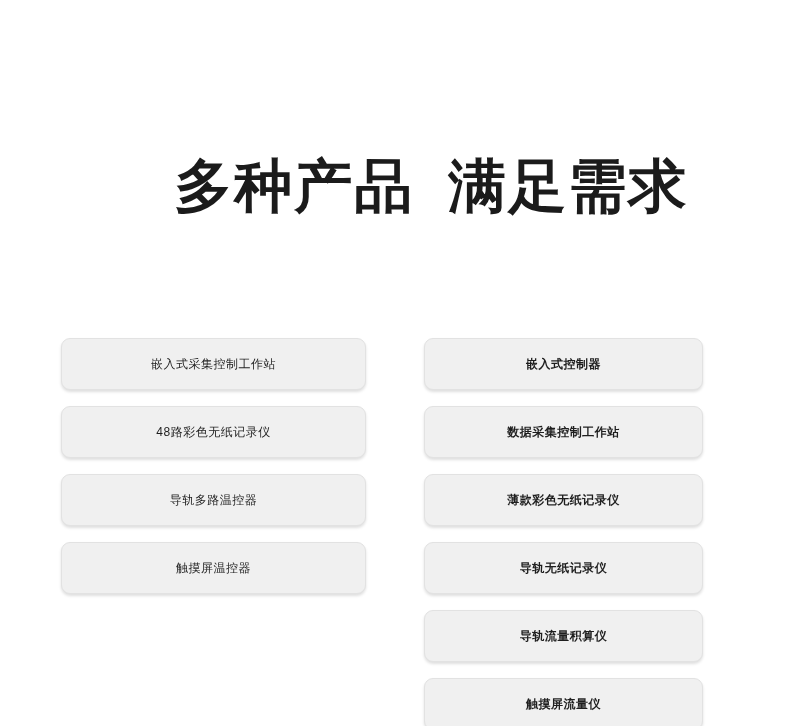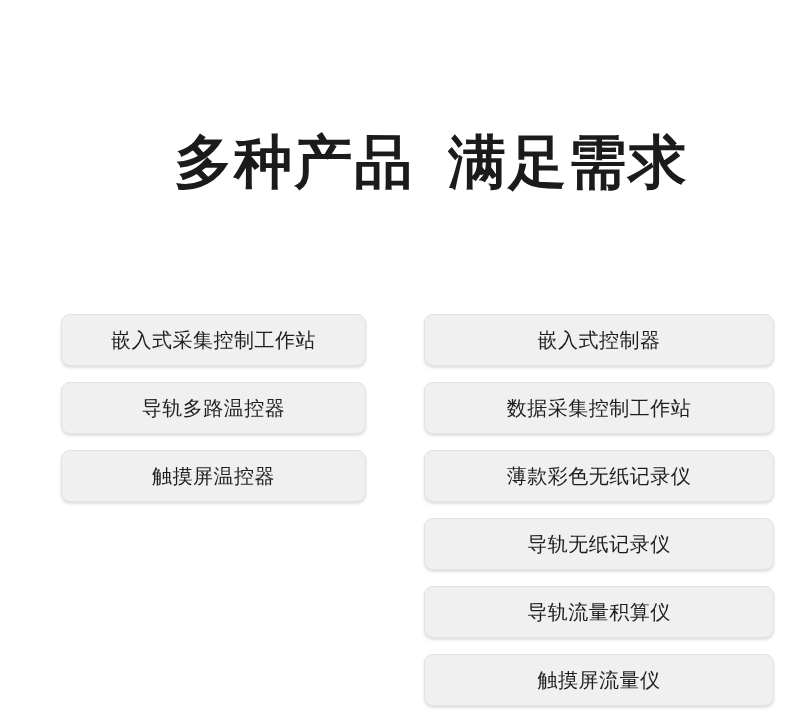--- a/index.html
+++ b/index.html
@@ -14,21 +14,21 @@
     overflow: hidden;
   }
   .page {
     position: relative;
     width: 790px;
     height: 726px;
     box-sizing: border-box;
   }
   .headline {
     text-align: center;
-    padding-top: 62px;
+    padding-top: 86px;
     font-size: 58px;
     font-weight: bold;
     letter-spacing: 2px;
     color: #1b1b1b;
     line-height: 1.15;
     white-space: pre;
   }
   .headline .gap {
     display: inline-block;
     width: 34px;
@@ -47,42 +47,44 @@
   }
   .pill {
     height: 52px;
     border-radius: 9px;
     background: #f0f0f0;
     border: 1px solid #e2e2e2;
     box-shadow: 0 2px 3px rgba(0,0,0,0.13);
     display: flex;
     align-items: center;
     justify-content: center;
-    font-size: 20px;
+    font-size: 12px;
     color: #1e1e1e;
     letter-spacing: 0.5px;
     box-sizing: border-box;
   }
   .col.right .pill {
-    width: 350px;
+    width: 279px;
+    font-weight: bold;
   }
 </style>
 </head>
 <body>
 
 <div class="page">
 
   <div class="headline">
     <span>多种产品</span><span class="gap"></span><span>满足需求</span>
   </div>
 
   <div class="columns">
 
     <div class="col left">
       <div class="pill">嵌入式采集控制工作站</div>
+      <div class="pill">48路彩色无纸记录仪</div>
       <div class="pill">导轨多路温控器</div>
       <div class="pill">触摸屏温控器</div>
     </div>
 
     <div class="col right">
       <div class="pill">嵌入式控制器</div>
       <div class="pill">数据采集控制工作站</div>
       <div class="pill">薄款彩色无纸记录仪</div>
       <div class="pill">导轨无纸记录仪</div>
       <div class="pill">导轨流量积算仪</div>

